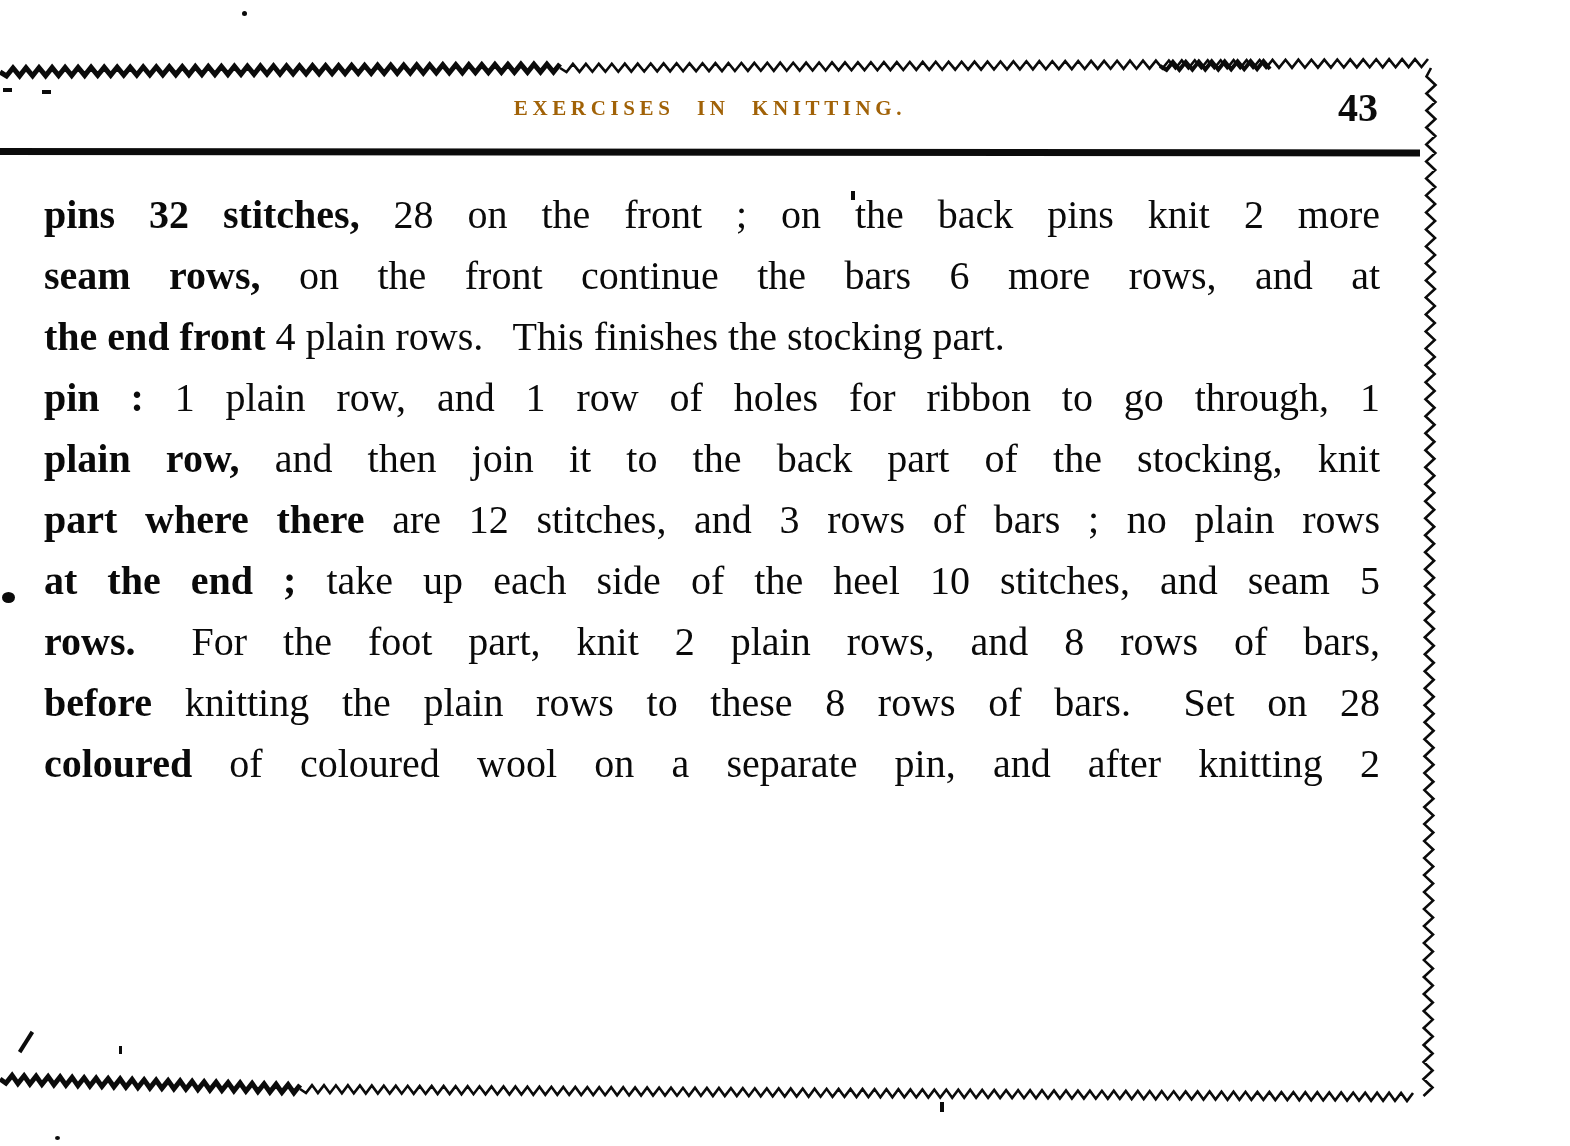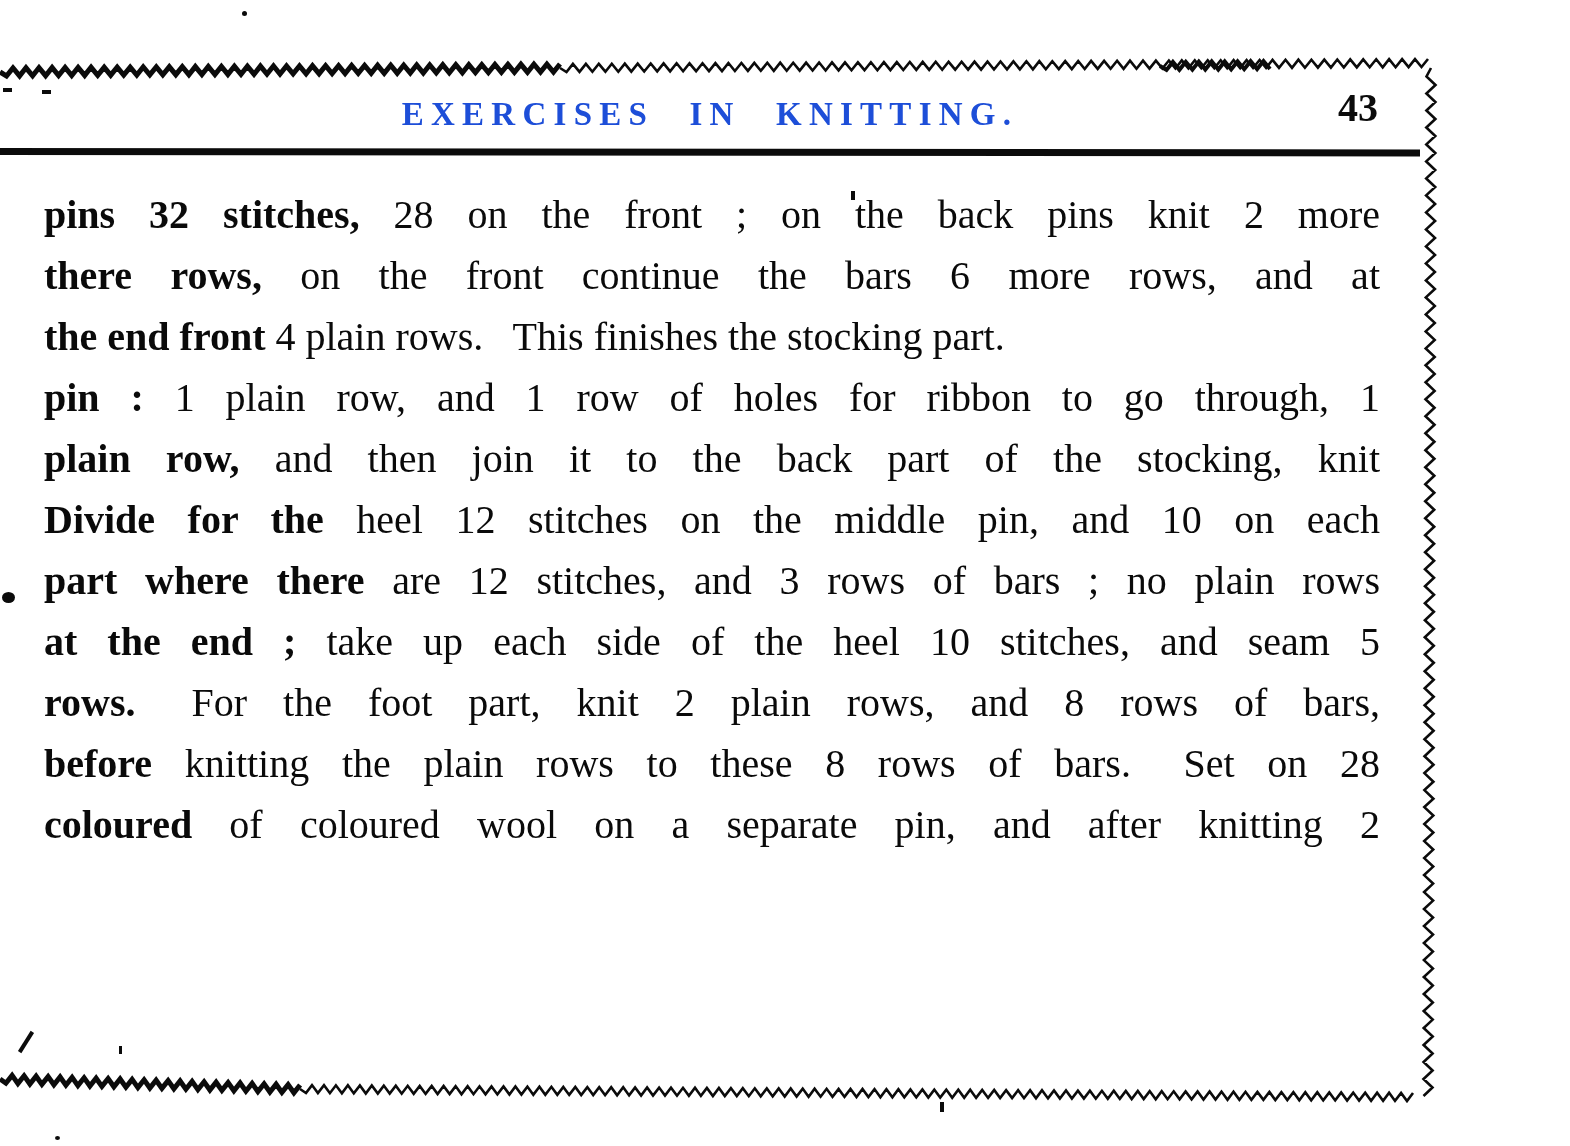--- a/index.html
+++ b/index.html
@@ -8,23 +8,23 @@
     width:1570px;height:1146px;
     background:#ffffff;
     overflow:hidden;
     font-family:"Liberation Serif","DejaVu Serif",serif;
     color:#0b0b0b;
   }
   svg.borders{position:absolute;left:0;top:0;pointer-events:none;}
   .running-head{
     position:absolute;left:0;top:96px;width:1420px;
     text-align:center;
-    font-size:33px;font-weight:700;
+    font-size:21px;font-weight:700;
     letter-spacing:0.22em;word-spacing:0.6em;
-    color:#1d4ed8;
+    color:#a16207;
   }
   .page-number{
     position:absolute;top:84px;right:192px;
     font-size:40px;font-weight:700;
     color:#0b0b0b;
   }
   .body-text{
     position:absolute;left:44px;top:184px;width:1336px;
     font-size:40px;line-height:61px;
     color:#0a0a0a;
@@ -55,25 +55,24 @@
     <path id="zz-bottom-bold" fill="none" stroke="#0b0b0b" stroke-width="5" d="M 0 1079 L 5.9 1083.2 L 12.1 1075.4 L 17.9 1083.6 L 24.1 1075.8 L 29.9 1084.0 L 36.1 1076.2 L 41.9 1084.4 L 48.1 1076.6 L 53.9 1084.8 L 60.1 1077.0 L 65.9 1085.2 L 72.1 1077.4 L 77.9 1085.6 L 84.1 1077.8 L 89.9 1086.0 L 96.1 1078.2 L 101.9 1086.4 L 108.1 1078.6 L 113.9 1086.8 L 120.1 1079.0 L 125.9 1087.2 L 132.1 1079.4 L 137.9 1087.6 L 144.1 1079.8 L 149.9 1088.0 L 156.1 1080.2 L 161.9 1088.4 L 168.1 1080.6 L 173.9 1088.8 L 180.1 1081.0 L 185.9 1089.2 L 192.1 1081.4 L 197.9 1089.6 L 204.1 1081.8 L 209.9 1090.0 L 216.1 1082.2 L 221.9 1090.4 L 228.1 1082.6 L 233.9 1090.8 L 240.1 1083.0 L 245.9 1091.2 L 252.1 1083.4 L 257.9 1091.6 L 264.1 1083.8 L 269.9 1092.0 L 276.1 1084.2 L 281.9 1092.4 L 288.1 1084.6 L 293.9 1092.8 L 300.1 1085.0"></path>
     <path id="zz-bottom-thin" fill="none" stroke="#0b0b0b" stroke-width="2.6" d="M 300 1089 L 306.0 1093.0 L 312.0 1085.1 L 317.9 1093.1 L 324.0 1085.2 L 329.9 1093.2 L 335.9 1085.3 L 341.9 1093.3 L 347.9 1085.3 L 353.8 1093.4 L 359.9 1085.4 L 365.8 1093.5 L 371.8 1085.5 L 377.8 1093.6 L 383.8 1085.6 L 389.7 1093.6 L 395.8 1085.7 L 401.7 1093.7 L 407.7 1085.8 L 413.7 1093.8 L 419.7 1085.9 L 425.6 1093.9 L 431.7 1085.9 L 437.6 1094.0 L 443.6 1086.0 L 449.6 1094.1 L 455.6 1086.1 L 461.5 1094.2 L 467.6 1086.2 L 473.5 1094.2 L 479.5 1086.3 L 485.5 1094.3 L 491.5 1086.4 L 497.4 1094.4 L 503.5 1086.5 L 509.4 1094.5 L 515.4 1086.5 L 521.4 1094.6 L 527.4 1086.6 L 533.3 1094.7 L 539.4 1086.7 L 545.3 1094.8 L 551.4 1086.8 L 557.3 1094.8 L 563.3 1086.9 L 569.2 1094.9 L 575.3 1087.0 L 581.2 1095.0 L 587.3 1087.1 L 593.2 1095.1 L 599.2 1087.2 L 605.1 1095.2 L 611.2 1087.2 L 617.1 1095.3 L 623.2 1087.3 L 629.1 1095.4 L 635.1 1087.4 L 641.1 1095.5 L 647.1 1087.5 L 653.0 1095.5 L 659.1 1087.6 L 665.0 1095.6 L 671.0 1087.7 L 677.0 1095.7 L 683.0 1087.8 L 688.9 1095.8 L 695.0 1087.8 L 700.9 1095.9 L 706.9 1087.9 L 712.9 1096.0 L 718.9 1088.0 L 724.8 1096.1 L 730.9 1088.1 L 736.8 1096.1 L 742.8 1088.2 L 748.8 1096.2 L 754.8 1088.3 L 760.7 1096.3 L 766.8 1088.4 L 772.7 1096.4 L 778.7 1088.4 L 784.7 1096.5 L 790.7 1088.5 L 796.6 1096.6 L 802.7 1088.6 L 808.6 1096.7 L 814.6 1088.7 L 820.6 1096.7 L 826.6 1088.8 L 832.5 1096.8 L 838.6 1088.9 L 844.5 1096.9 L 850.5 1089.0 L 856.5 1097.0 L 862.5 1089.0 L 868.4 1097.1 L 874.5 1089.1 L 880.4 1097.2 L 886.4 1089.2 L 892.4 1097.3 L 898.4 1089.3 L 904.3 1097.3 L 910.4 1089.4 L 916.3 1097.4 L 922.4 1089.5 L 928.3 1097.5 L 934.3 1089.6 L 940.2 1097.6 L 946.3 1089.6 L 952.2 1097.7 L 958.3 1089.7 L 964.2 1097.8 L 970.2 1089.8 L 976.1 1097.9 L 982.2 1089.9 L 988.1 1097.9 L 994.2 1090.0 L 1000.1 1098.0 L 1006.1 1090.1 L 1012.1 1098.1 L 1018.1 1090.2 L 1024.0 1098.2 L 1030.1 1090.2 L 1036.0 1098.3 L 1042.0 1090.3 L 1048.0 1098.4 L 1054.0 1090.4 L 1059.9 1098.5 L 1066.0 1090.5 L 1071.9 1098.5 L 1077.9 1090.6 L 1083.9 1098.6 L 1089.9 1090.7 L 1095.8 1098.7 L 1101.9 1090.8 L 1107.8 1098.8 L 1113.8 1090.8 L 1119.8 1098.9 L 1125.8 1090.9 L 1131.7 1099.0 L 1137.8 1091.0 L 1143.7 1099.1 L 1149.7 1091.1 L 1155.7 1099.2 L 1161.7 1091.2 L 1167.6 1099.2 L 1173.7 1091.3 L 1179.6 1099.3 L 1185.6 1091.4 L 1191.6 1099.4 L 1197.6 1091.5 L 1203.5 1099.5 L 1209.6 1091.5 L 1215.5 1099.6 L 1221.5 1091.6 L 1227.5 1099.7 L 1233.5 1091.7 L 1239.4 1099.8 L 1245.5 1091.8 L 1251.4 1099.8 L 1257.4 1091.9 L 1263.4 1099.9 L 1269.4 1092.0 L 1275.3 1100.0 L 1281.4 1092.1 L 1287.3 1100.1 L 1293.4 1092.1 L 1299.3 1100.2 L 1305.3 1092.2 L 1311.2 1100.3 L 1317.3 1092.3 L 1323.2 1100.4 L 1329.3 1092.4 L 1335.2 1100.4 L 1341.2 1092.5 L 1347.1 1100.5 L 1353.2 1092.6 L 1359.1 1100.6 L 1365.2 1092.7 L 1371.1 1100.7 L 1377.1 1092.7 L 1383.1 1100.8 L 1389.1 1092.8 L 1395.0 1100.9 L 1401.1 1092.9 L 1407.0 1101.0 L 1413.0 1093.0"></path>
     <line x1="0" y1="151.5" x2="1420" y2="153" stroke="#0b0b0b" stroke-width="7"></line>
   </svg>
 
   <div class="running-head">EXERCISES IN KNITTING.</div>
   <div class="page-number">43</div>
 
   <div class="body-text">
     <div class="line"><span class="lead">pins 32 stitches,</span><span> 28 on the front ; on the back pins knit 2 more</span></div>
-    <div class="line"><span class="lead">there rows,</span><span> on the front continue the bars 6 more rows, and at</span></div>
+    <div class="line"><span class="lead">seam rows,</span><span> on the front continue the bars 6 more rows, and at</span></div>
     <div class="line para-end"><span class="lead">the end front</span><span> 4 plain rows.  This finishes the stocking part.</span></div>
     <div class="line"><span class="lead">pin :</span><span> 1 plain row, and 1 row of holes for ribbon to go through, 1</span></div>
     <div class="line"><span class="lead">plain row,</span><span> and then join it to the back part of the stocking, knit</span></div>
-    <div class="line"><span class="lead">Divide for the</span><span> heel 12 stitches on the middle pin, and 10 on each</span></div>
     <div class="line"><span class="lead">part where there</span><span> are 12 stitches, and 3 rows of bars ; no plain rows</span></div>
     <div class="line"><span class="lead">at the end ;</span><span> take up each side of the heel 10 stitches, and seam 5</span></div>
     <div class="line"><span class="lead">rows.</span><span>  For the foot part, knit 2 plain rows, and 8 rows of bars,</span></div>
     <div class="line"><span class="lead">before</span><span> knitting the plain rows to these 8 rows of bars.  Set on 28</span></div>
     <div class="line"><span class="lead">coloured</span><span> of coloured wool on a separate pin, and after knitting 2</span></div>
   </div>
 
   <div class="artifact round" style="left:242px;top:11px;width:5px;height:5px;"></div>
   <div class="artifact" style="left:3px;top:88px;width:9px;height:4px;"></div>
   <div class="artifact" style="left:42px;top:90px;width:9px;height:4px;"></div>

